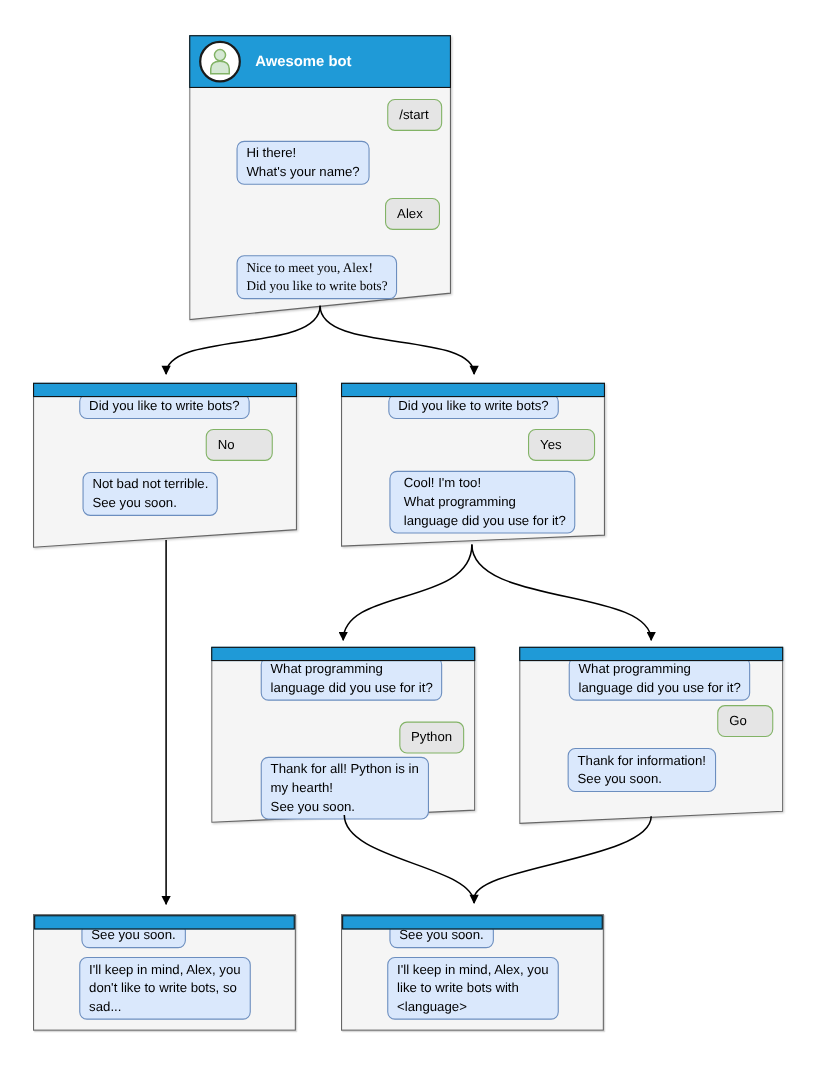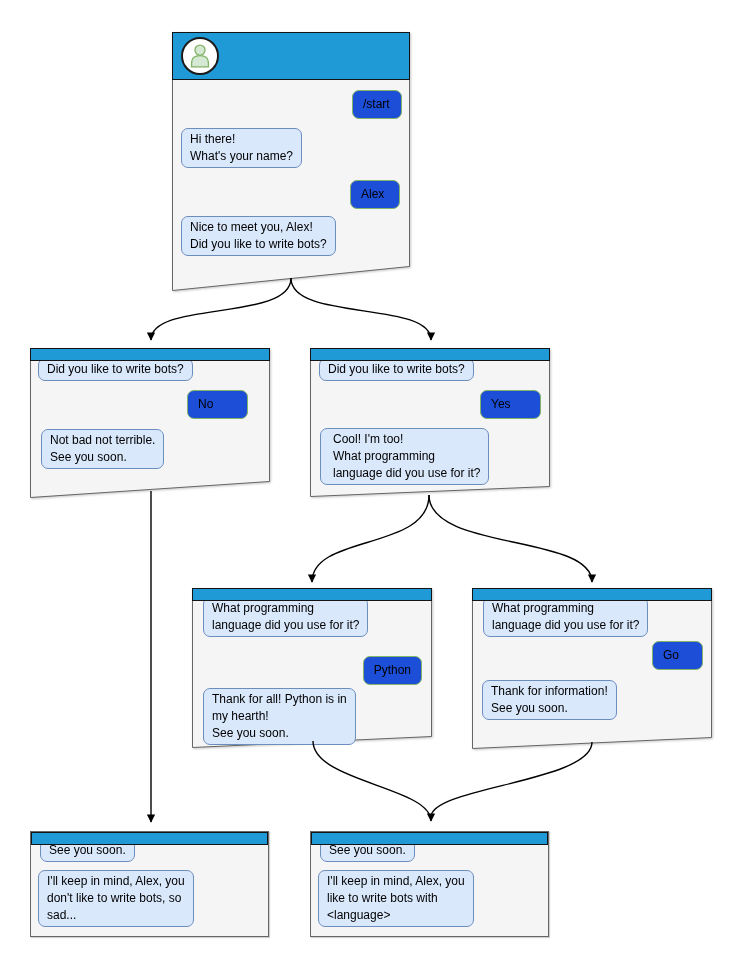--- a/index.html
+++ b/index.html
@@ -20,22 +20,22 @@
           background:#1f9ad7; border:1px solid #141414; box-sizing:border-box; z-index:3;}
   .win-title {position:absolute; left:60px; top:0; height:48px; line-height:48px;
               color:#ffffff; font-weight:bold; font-size:13.5px; z-index:4; white-space:nowrap;}
   .avatar {position:absolute; left:9px; top:5px; width:38px; height:38px; border-radius:50%;
            background:#ffffff; border:2px solid #1a1a1a; box-sizing:border-box; z-index:4;
            display:flex; align-items:center; justify-content:center;}
 
   
   .bubble {position:absolute; z-index:2; font-size:12px; line-height:1.42; color:#000;
            white-space:pre-line; border-radius:7px; box-sizing:border-box;}
-  .bubble--bot {background:#dae8fc; border:1px solid #6c8ebf; padding:2px 8px;}
-  .bubble--user {background:#1d4ed8; border:1px solid #82b366; padding:5px 10px;}
+  .bubble--bot {background:#dae8fc; border:1px solid #6c8ebf; padding:2px 8px;margin-left:34px;}
+  .bubble--user {background:#e5e5e5; border:1px solid #82b366; padding:5px 10px;}
 
   
   .edges {position:absolute; left:0; top:0; z-index:5; pointer-events:none;}
   .edge {fill:none; stroke:#000; stroke-width:1.4px;}
 </style>
 </head>
 <body>
 
 <div class="canvas">
 
@@ -43,25 +43,26 @@
     <svg class="win-shape" width="238" height="260">
       <polygon points="0.5,0.5 237.5,0.5 237.5,234.5 0.5,258.5" fill="#f5f5f5" stroke="#666" stroke-width="1"></polygon>
     </svg>
     <div class="titlebar"></div>
     <div class="avatar">
       <svg width="32" height="32" viewBox="0 0 38 38">
         <circle cx="19" cy="12" r="6" fill="#d5e8d4" stroke="#82b366" stroke-width="1.6"></circle>
         <path d="M9,32 L9,27 C9,20 13.5,18.5 19,18.5 C24.5,18.5 29,20 29,27 L29,32 Z" fill="#d5e8d4" stroke="#82b366" stroke-width="1.6"></path>
       </svg>
     </div>
+    <div class="win-title">Awesome bot</div>
     <div class="bubble bubble--user" style="top:58px; right:8px; min-width:50px;">/start</div>
     <div class="bubble bubble--bot" style="top:96px; left:9px;">Hi there!
 What's your name?</div>
     <div class="bubble bubble--user" style="top:148px; right:10px; min-width:50px;">Alex</div>
-    <div class="bubble bubble--bot" style="top:184px; left:9px;">Nice to meet you, Alex!
+    <div class="bubble bubble--bot" style="top:200px; left:9px;font-family:Liberation Serif, serif;">Nice to meet you, Alex!
 Did you like to write bots?</div>
   </div>
 
   <div class="win" style="left:30px; top:348px; width:240px; height:151px;">
     <svg class="win-shape" width="240" height="151">
       <polygon points="0.5,0.5 239.5,0.5 239.5,133.5 0.5,149.5" fill="#f5f5f5" stroke="#666" stroke-width="1"></polygon>
     </svg>
     <div class="strip"></div>
     <div class="bubble bubble--bot" style="top:10px; left:8px;">Did you like to write bots?</div>
     <div class="bubble bubble--user" style="top:42px; right:22px; min-width:61px;">No</div>

